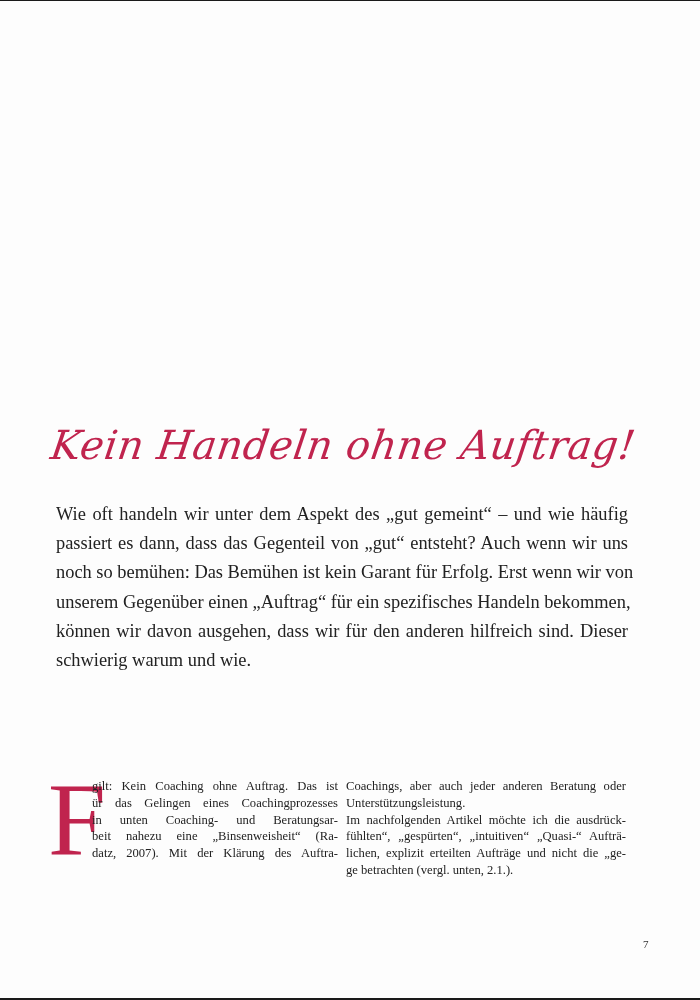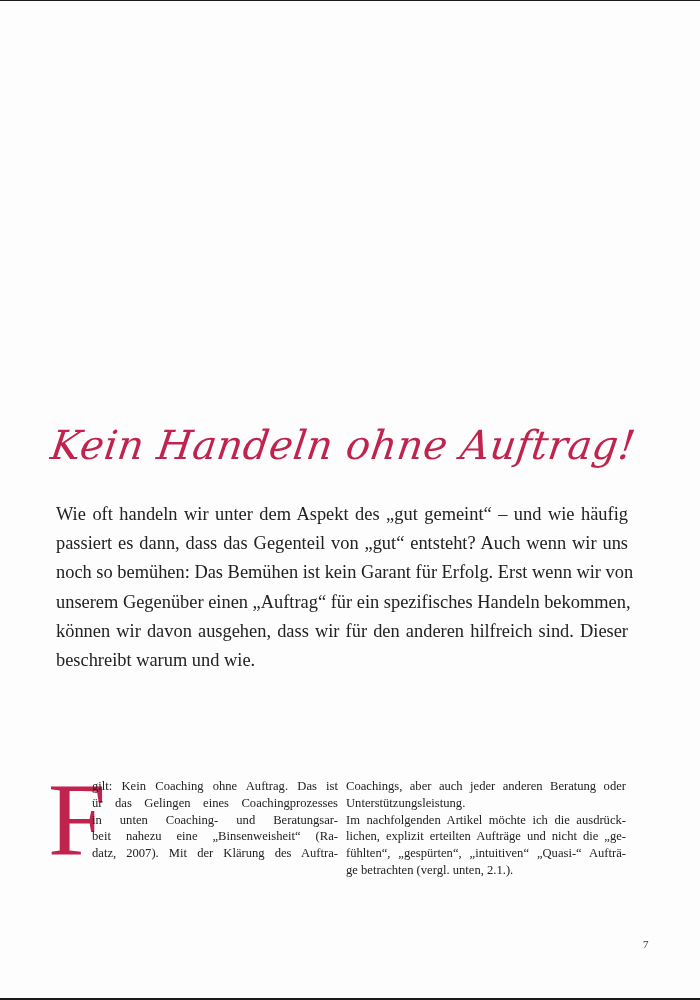--- a/index.html
+++ b/index.html
@@ -111,37 +111,37 @@
 <div class="page">
 
   <h1 class="title">Kein Handeln ohne Auftrag!</h1>
 
   <div class="lead">
     <span class="line">Wie oft handeln wir unter dem Aspekt des „gut gemeint“ – und wie häufig</span>
     <span class="line">passiert es dann, dass das Gegenteil von „gut“ entsteht? Auch wenn wir uns</span>
     <span class="line">noch so bemühen: Das Bemühen ist kein Garant für Erfolg. Erst wenn wir von</span>
     <span class="line">unserem Gegenüber einen „Auftrag“ für ein spezifisches Handeln bekommen,</span>
     <span class="line">können wir davon ausgehen, dass wir für den anderen hilfreich sind. Dieser</span>
-    <span class="line last">beschreibt warum und wie.</span>
+    <span class="line last">schwierig warum und wie.</span>
   </div>
 
   <div class="dropcap">F</div>
 
   <div class="col col-left">
     <span class="line indented">gilt: Kein Coaching ohne Auftrag. Das ist</span>
     <span class="line indented">ür das Gelingen eines Coachingprozesses</span>
     <span class="line indented">in unten Coaching- und Beratungsar-</span>
     <span class="line indented">beit nahezu eine „Binsenweisheit“ (Ra-</span>
     <span class="line indented">datz, 2007). Mit der Klärung des Auftra-</span>
   </div>
 
   <div class="col col-right">
     <span class="line">Coachings, aber auch jeder anderen Beratung oder</span>
     <span class="line last">Unterstützungsleistung.</span>
     <span class="line">Im nachfolgenden Artikel möchte ich die ausdrück-</span>
+    <span class="line">fühlten“, „gespürten“, „intuitiven“ „Quasi-“ Aufträ-</span>
     <span class="line">lichen, explizit erteilten Aufträge und nicht die „ge-</span>
-    <span class="line">fühlten“, „gespürten“, „intuitiven“ „Quasi-“ Aufträ-</span>
     <span class="line last">ge betrachten (vergl. unten, 2.1.).</span>
   </div>
 
   <div class="page-number">7</div>
 
 </div>
 
 </body></html>

